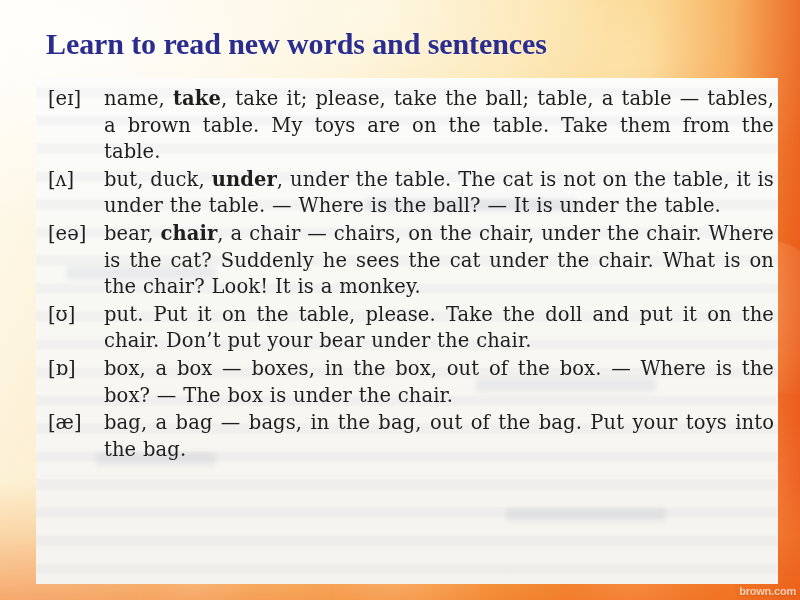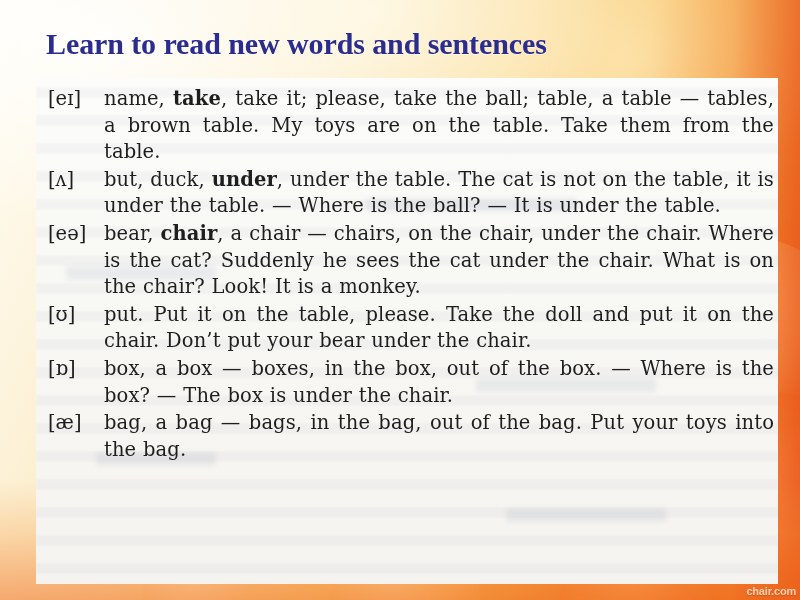--- a/index.html
+++ b/index.html
@@ -251,15 +251,15 @@
           <div class="body"><span>box, a box — boxes, in the box, out of the box. — Where is the box? — The box is under the chair.</span></div>
         </div>
         <div class="entry">
           <div class="ipa">[æ]</div>
           <div class="body"><span>bag, a bag — bags, in the bag, out of the bag. Put your toys into the bag.</span></div>
         </div>
       </div>
     <div class="scan-noise"></div>
   </div>
 
-  <div class="watermark">chair.com</div>
+  <div class="watermark">brown.com</div>
 
 </div>
 
 </body></html>

